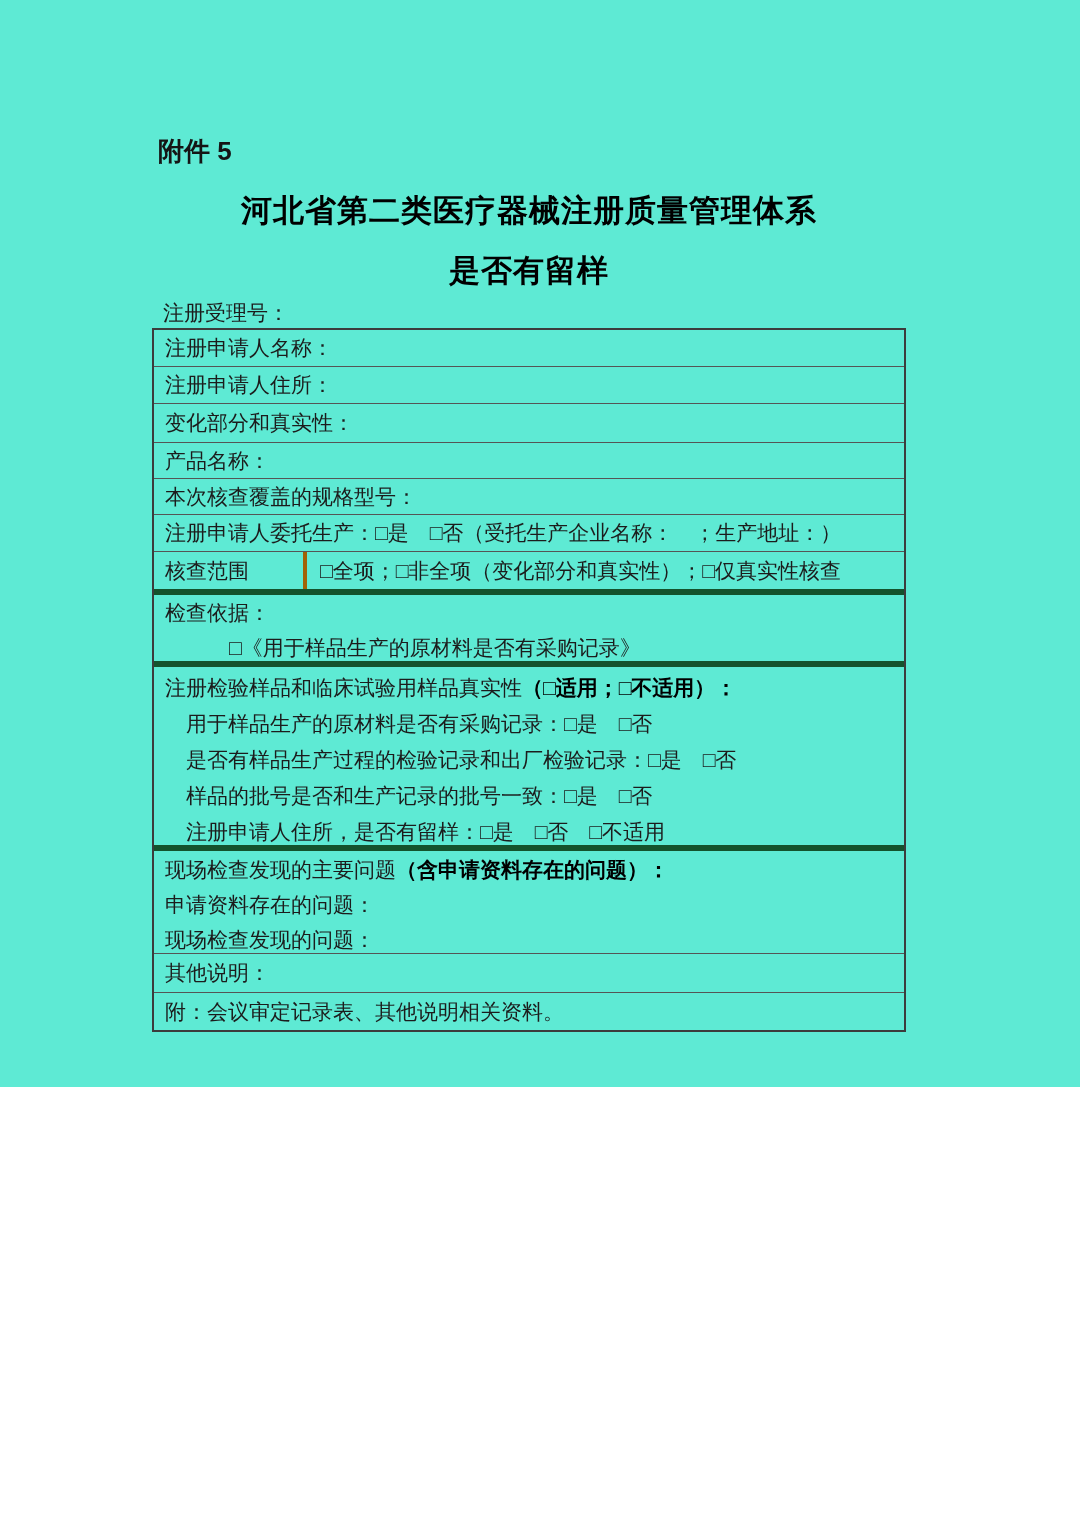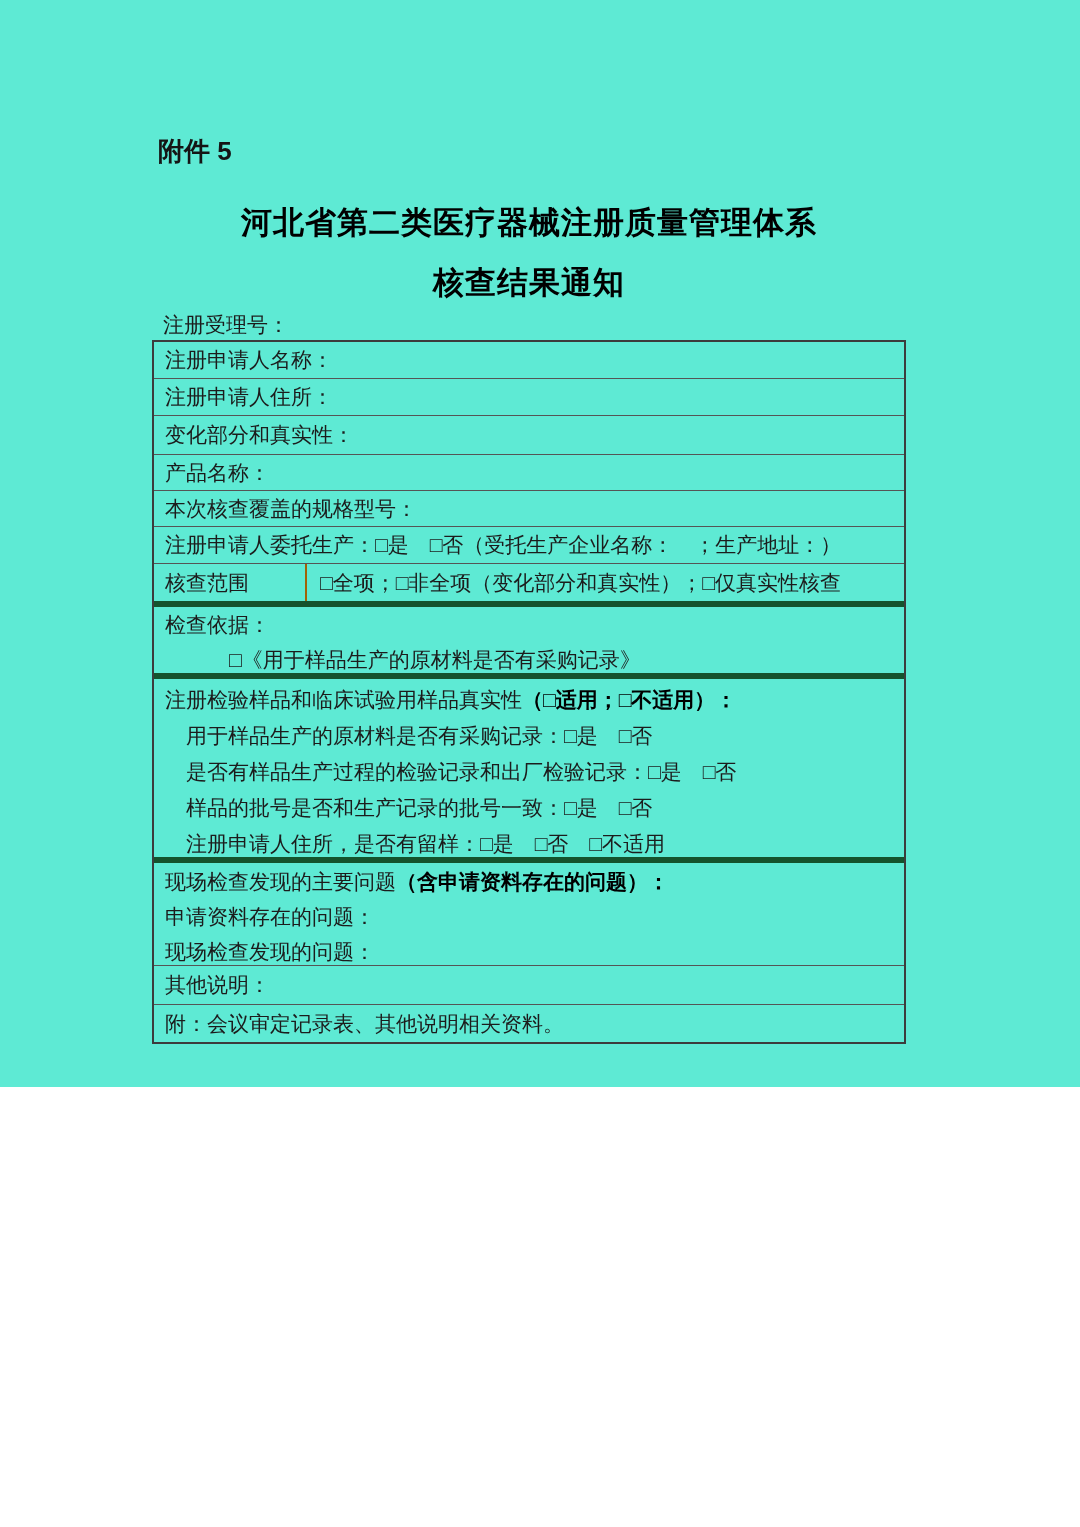--- a/index.html
+++ b/index.html
@@ -29,21 +29,21 @@
     color: #151515;
     padding-left: 6px;
   }
   .title {
     text-align: center;
     font-weight: bold;
     color: #000000;
     font-size: 31px;
     letter-spacing: 1px;
   }
-  .title1 { margin-top: 32px; line-height: 42px; }
+  .title1 { margin-top: 20px; line-height: 42px; }
   .title2 { margin-top: 18px; line-height: 42px; }
   .regno {
     margin-top: 6px;
     line-height: 30px;
     padding-left: 11px;
   }
   .doc-table {
     border: 2px solid #3c3c3c;
     box-sizing: border-box;
     width: 754px;
@@ -62,21 +62,21 @@
     display: block;
     padding: 0 8px 0 11px;
   }
   .split { padding: 0; }
   .split .c1 {
     flex: 0 0 153px;
     align-self: stretch;
     display: flex;
     align-items: center;
     padding-left: 11px;
-    border-right: 2px solid #a16207;
+    border-right: 4px solid #a16207;
     box-sizing: border-box;
   }
   .split .c2 {
     flex: 1;
     align-self: stretch;
     display: flex;
     align-items: center;
     padding-left: 13px;
   }
   .ln { line-height: 36px; white-space: nowrap; }
@@ -98,21 +98,21 @@
 </style>
 </head>
 <body>
 
 <div class="page">
   <div class="content">
 
     <div class="attachment">附件 5</div>
 
     <div class="title title1">河北省第二类医疗器械注册质量管理体系</div>
-    <div class="title title2">核查结果通知</div>
+    <div class="title title2">是否有留样</div>
 
     <div class="regno">注册受理号：</div>
 
     <div class="doc-table">
 
       <div class="trow first" style="height:36px">
         <span>注册申请人名称：</span>
       </div>
 
       <div class="trow" style="height:37px">

